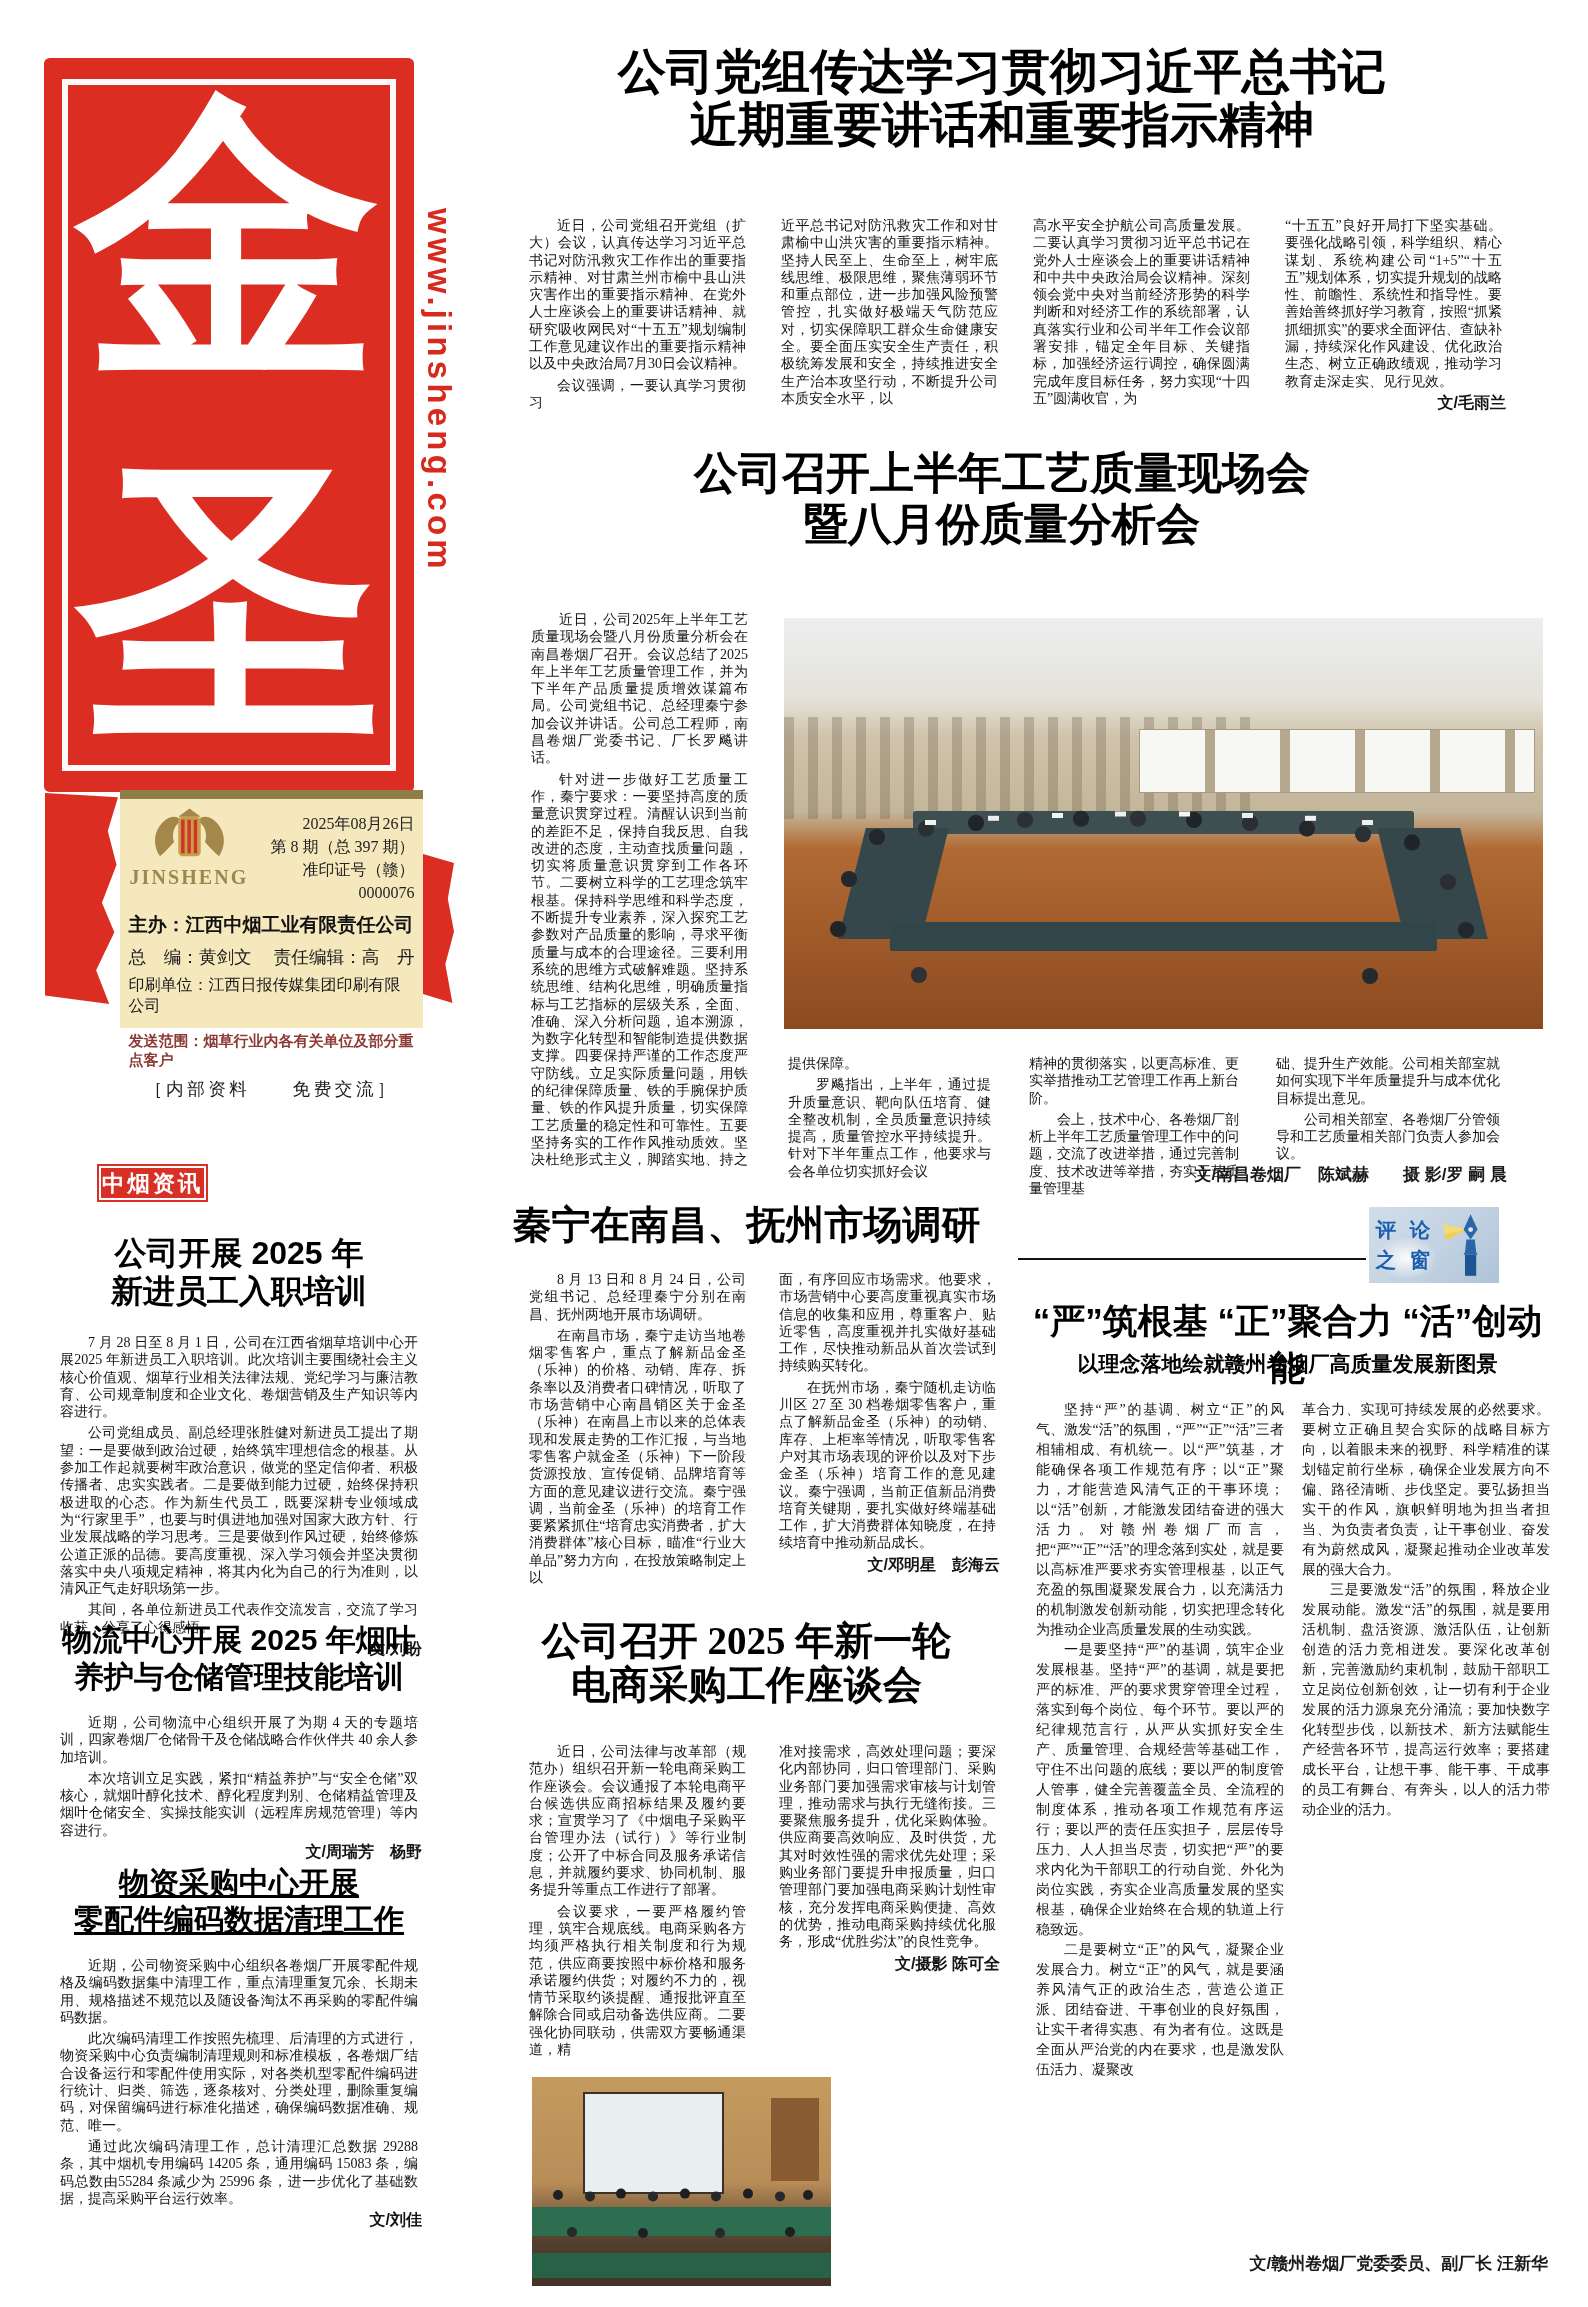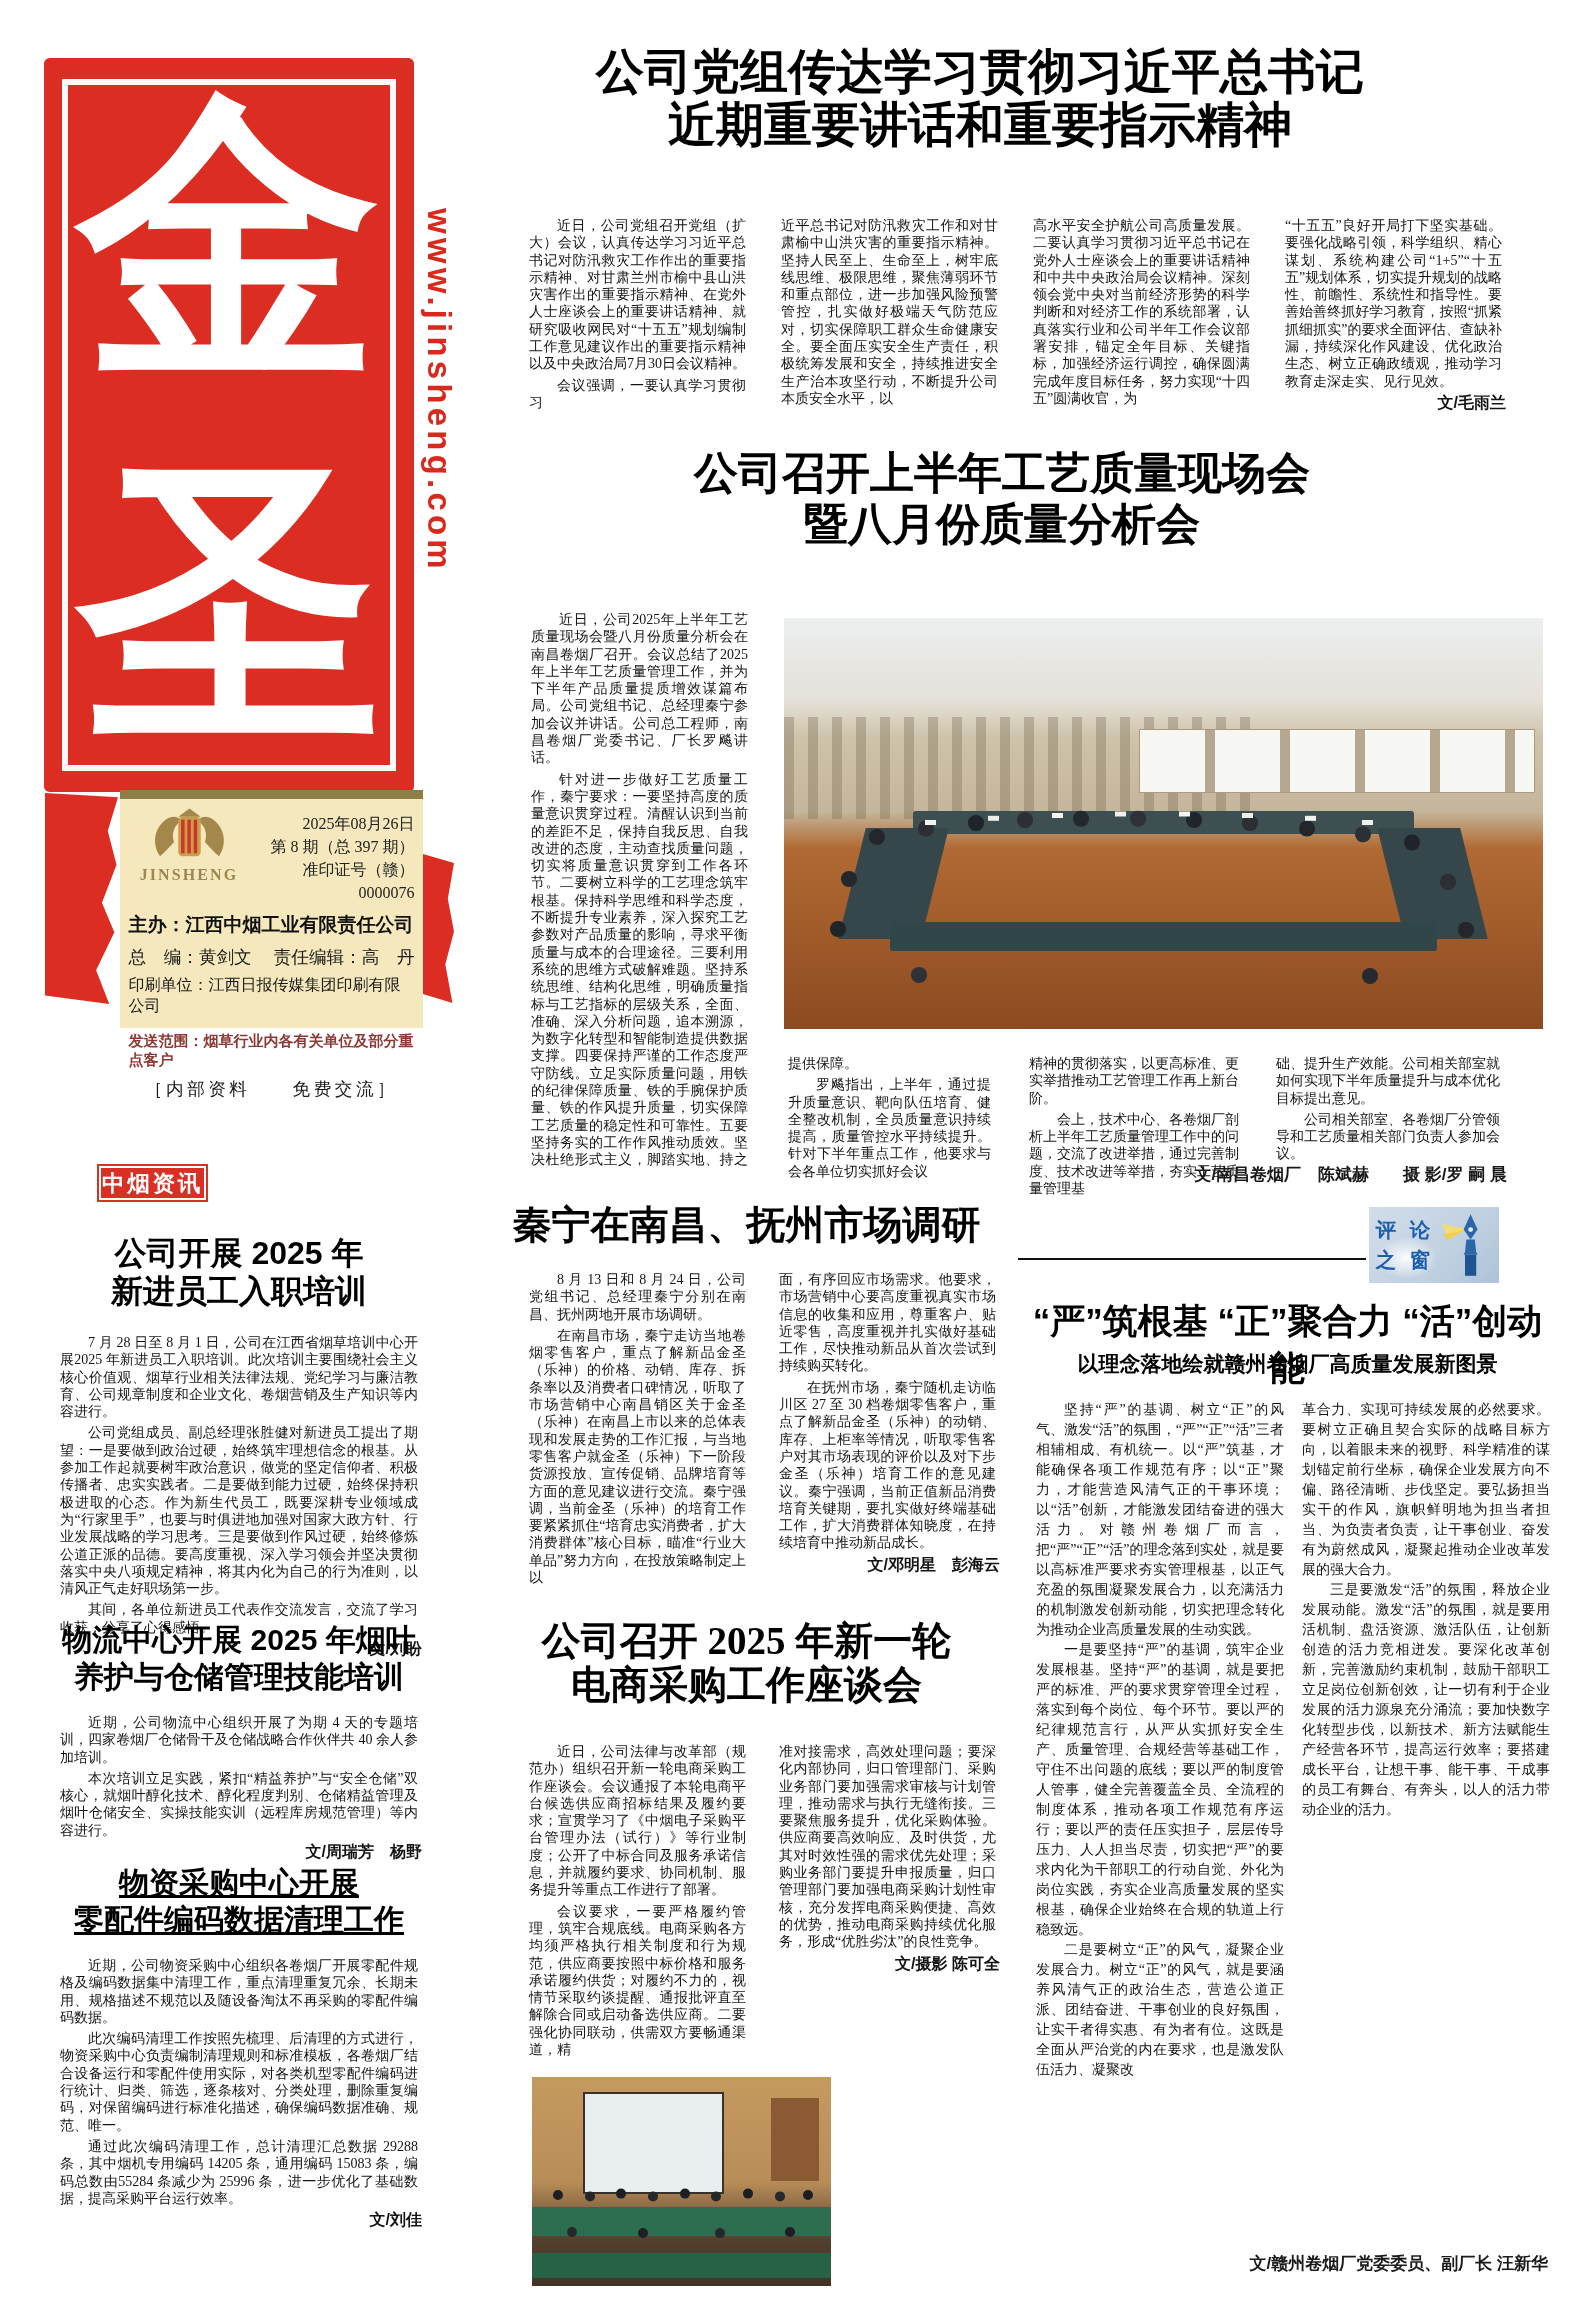--- a/index.html
+++ b/index.html
@@ -23,21 +23,21 @@
   #frag1{left:45px;top:793px;width:73px;height:211px;
         clip-path:polygon(0 0,100% 2%,86% 18%,98% 34%,78% 52%,95% 66%,70% 84%,88% 100%,0 96%);}
   #frag2{left:423px;top:854px;width:31px;height:149px;
         clip-path:polygon(0 0,100% 6%,80% 30%,100% 52%,72% 74%,95% 100%,0 94%);}
   
   #info-box{left:120px;top:790px;width:303px;height:238px;background:#f5e8bc;
         border-top:9.2px solid #8e7d45;padding:7px 8.5px 0 8.5px;box-sizing:border-box;}
   #info-head{display:flex;}
   #logo-col{width:121px;text-align:center;}
   #logo-col svg{display:block;margin:1.4px auto 0;}
-  #logo-text{font-size:16px;font-weight:700;color:#9c8750;letter-spacing:2.1px;
+  #logo-text{font-size:20px;font-weight:700;color:#9c8750;letter-spacing:2.1px;
         font-family:"Liberation Serif",serif;}
   #date-col{flex:1;text-align:right;font-size:16px;line-height:23px;color:#222;padding-top:5.6px;
         font-family:"Liberation Serif",serif;}
   .org-line{font-size:19px;font-weight:700;margin-top:8.5px;color:#111;
         font-family:"Liberation Sans",sans-serif;}
   .editors-line{display:flex;justify-content:space-between;font-size:17.6px;margin-top:7px;
         font-family:"Liberation Sans",sans-serif;}
   .printer-line{font-size:16px;margin-top:5.6px;font-family:"Liberation Sans",sans-serif;}
   .dist-line{font-size:15px;font-weight:700;color:#8d3a36;margin-top:15px;
         font-family:"Liberation Sans",sans-serif;}
@@ -138,21 +138,21 @@
   <div class="org-line">主办：江西中烟工业有限责任公司</div>
   <div class="editors-line">
     <span>总　编：黄剑文</span>
     <span>责任编辑：高　丹</span>
   </div>
   <div class="printer-line">印刷单位：江西日报传媒集团印刷有限公司</div>
   <div class="dist-line">发送范围：烟草行业内各有关单位及部分重点客户</div>
   <div class="note-line">［内部资料　　免费交流］</div>
 </div>
 
-<div class="abs headline" style="left:436px;top:46px;width:1088px;font-size:48px;line-height:1.1;">
+<div class="abs headline" style="left:458px;top:46px;width:1088px;font-size:48px;line-height:1.1;">
   <div>公司党组传达学习贯彻习近平总书记</div>
   <div>近期重要讲话和重要指示精神</div>
 </div>
 <div class="abs col" style="left:525px;top:213px;width:225px;">
   <p>近日，公司党组召开党组（扩大）会议，认真传达学习习近平总书记对防汛救灾工作作出的重要指示精神、对甘肃兰州市榆中县山洪灾害作出的重要指示精神、在党外人士座谈会上的重要讲话精神、就研究吸收网民对“十五五”规划编制工作意见建议作出的重要指示精神以及中央政治局7月30日会议精神。</p>
   <p>会议强调，一要认真学习贯彻习</p>
 </div>
 <div class="abs col" style="left:777px;top:213px;width:225px;">
   <p class="cont">近平总书记对防汛救灾工作和对甘肃榆中山洪灾害的重要指示精神。坚持人民至上、生命至上，树牢底线思维、极限思维，聚焦薄弱环节和重点部位，进一步加强风险预警管控，扎实做好极端天气防范应对，切实保障职工群众生命健康安全。要全面压实安全生产责任，积极统筹发展和安全，持续推进安全生产治本攻坚行动，不断提升公司本质安全水平，以</p>
 </div>

